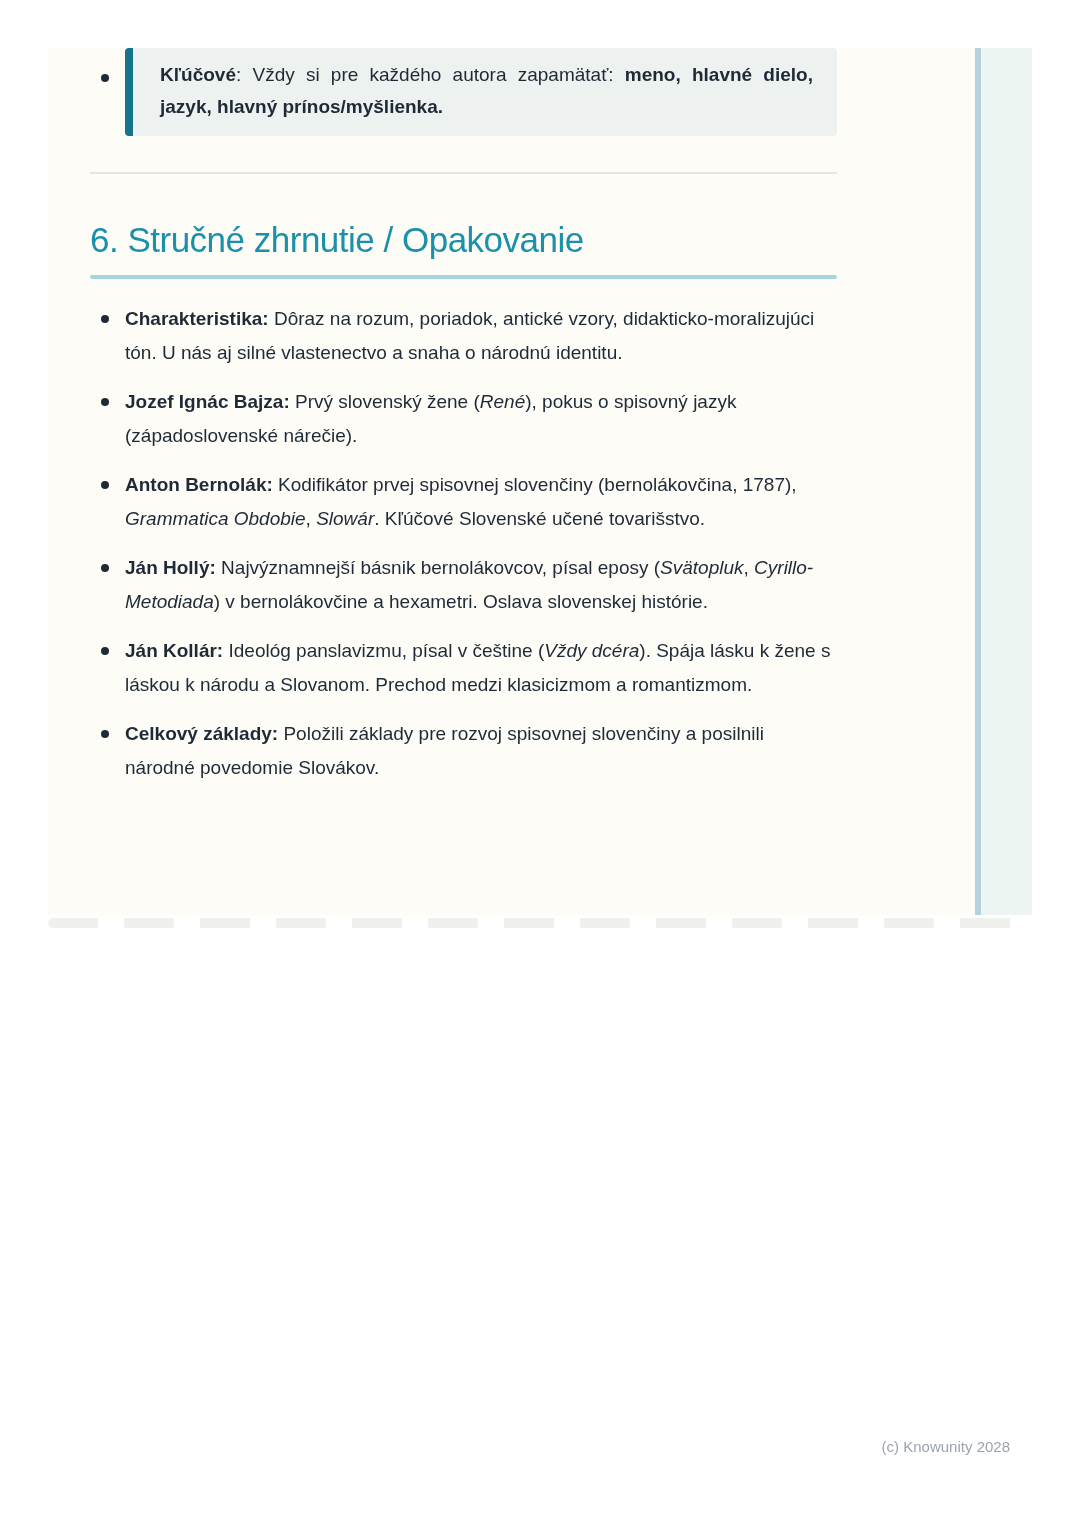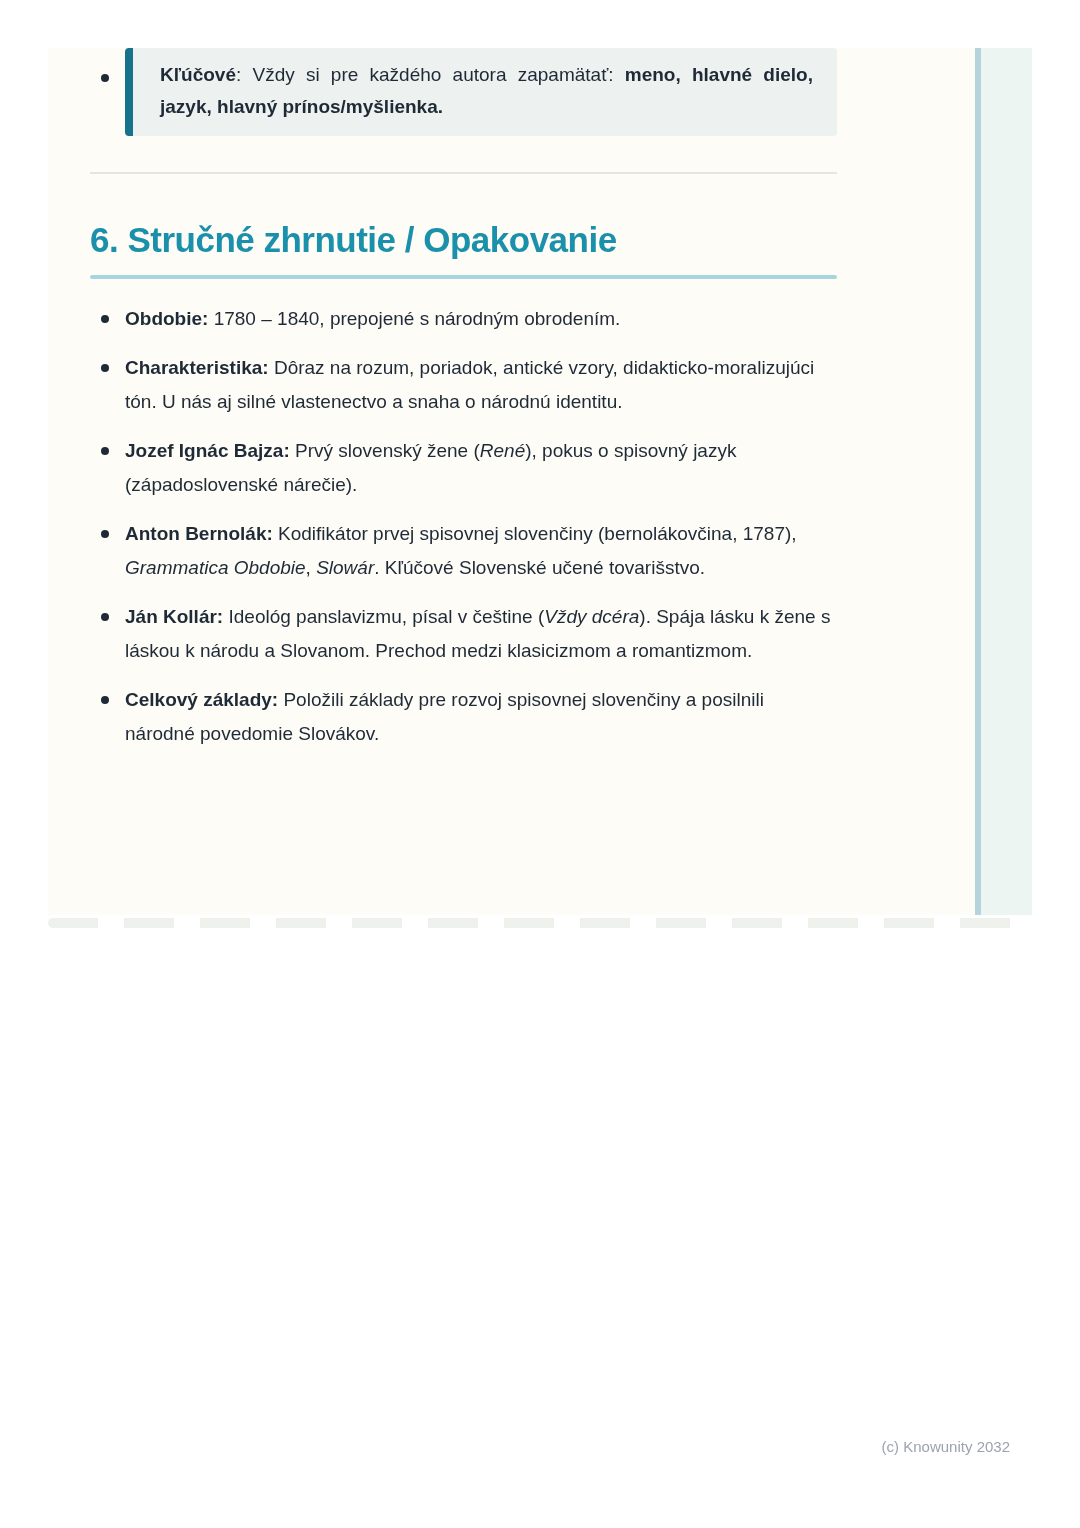--- a/index.html
+++ b/index.html
@@ -89,21 +89,21 @@
   
   .divider {
     border: none;
     border-top: 2px solid var(--divider);
     margin-top: 36px;
   }
   
   .section-heading {
     margin-top: 46px;
     font-size: 35px;
-    font-weight: 700;
+    font-weight: 400;
     letter-spacing: -0.5px;
     color: var(--accent-teal);
   }
   .heading-underline {
     margin-top: 15px;
     height: 4px;
     width: 100%;
     background: var(--underline-teal);
     border-radius: 2px;
   }
@@ -156,38 +156,38 @@
     </div>
 
     <hr class="divider">
 
     <h2 class="section-heading">6. Stručné zhrnutie / Opakovanie</h2>
 
     <div class="heading-underline"></div>
 
     <ul class="summary-list">
 
-    <li>
-          <span><span class="seg-b">Obdobie:</span><span> 1780 – 1840, prepojené s národným obrodením.</span></span>
-        </li>
         <li>
           <span><span class="seg-b">Charakteristika:</span><span> Dôraz na rozum, poriadok, antické vzory, didakticko-moralizujúci tón. U nás aj silné vlastenectvo a snaha o národnú identitu.</span></span>
         </li>
         <li>
           <span><span class="seg-b">Jozef Ignác Bajza:</span><span> Prvý slovenský žene (</span><span class="seg-i">René</span><span>), pokus o spisovný jazyk (západoslovenské nárečie).</span></span>
         </li>
         <li>
           <span><span class="seg-b">Anton Bernolák:</span><span> Kodifikátor prvej spisovnej slovenčiny (bernolákovčina, 1787), </span><span class="seg-i">Grammatica Obdobie</span><span>, </span><span class="seg-i">Slowár</span><span>. Kľúčové Slovenské učené tovarišstvo.</span></span>
+        </li>
+        <li>
+          <span><span class="seg-b">Ján Hollý:</span><span> Najvýznamnejší básnik bernolákovcov, písal eposy (</span><span class="seg-i">Svätopluk</span><span>, </span><span class="seg-i">Cyrillo-Metodiada</span><span>) v bernolákovčine a hexametri. Oslava slovenskej histórie.</span></span>
         </li>
         <li>
           <span><span class="seg-b">Ján Kollár:</span><span> Ideológ panslavizmu, písal v češtine (</span><span class="seg-i">Vždy dcéra</span><span>). Spája lásku k žene s láskou k národu a Slovanom. Prechod medzi klasicizmom a romantizmom.</span></span>
         </li>
         <li>
           <span><span class="seg-b">Celkový základy:</span><span> Položili základy pre rozvoj spisovnej slovenčiny a posilnili národné povedomie Slovákov.</span></span>
         </li>
       </ul>
 
   </div>
 </div>
 
 <div class="torn-edge"></div>
 
-<div class="copyright">(c) Knowunity 2032</div>
+<div class="copyright">(c) Knowunity 2028</div>
 
 </body></html>

